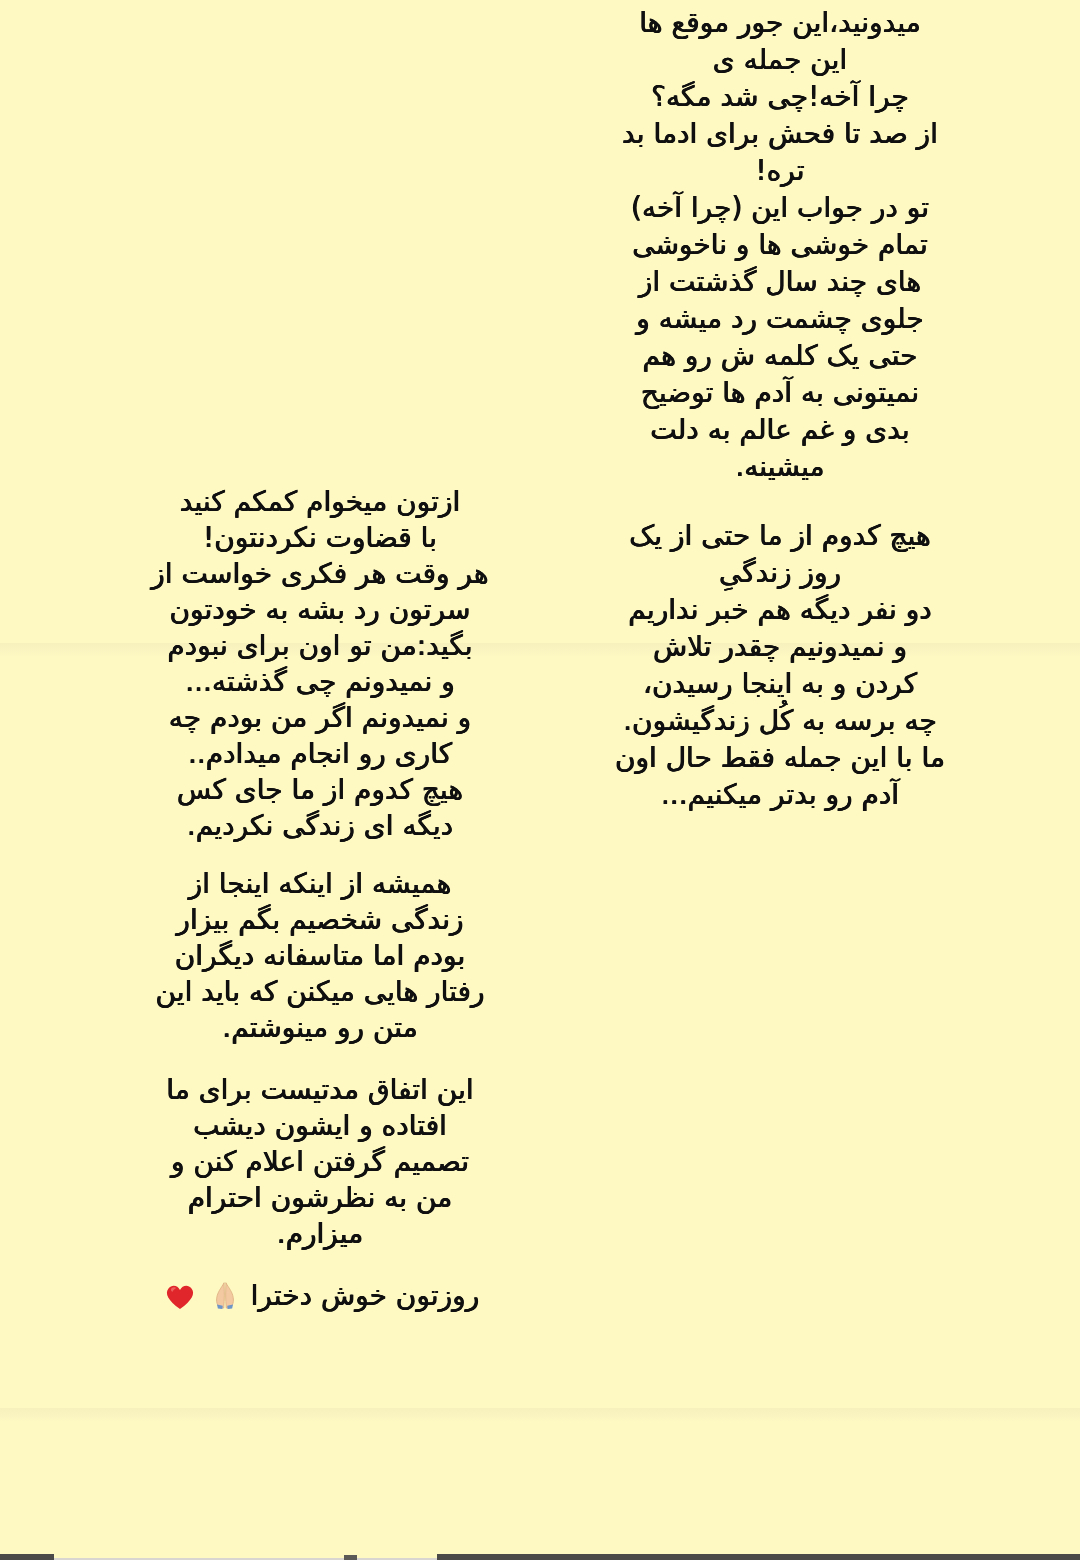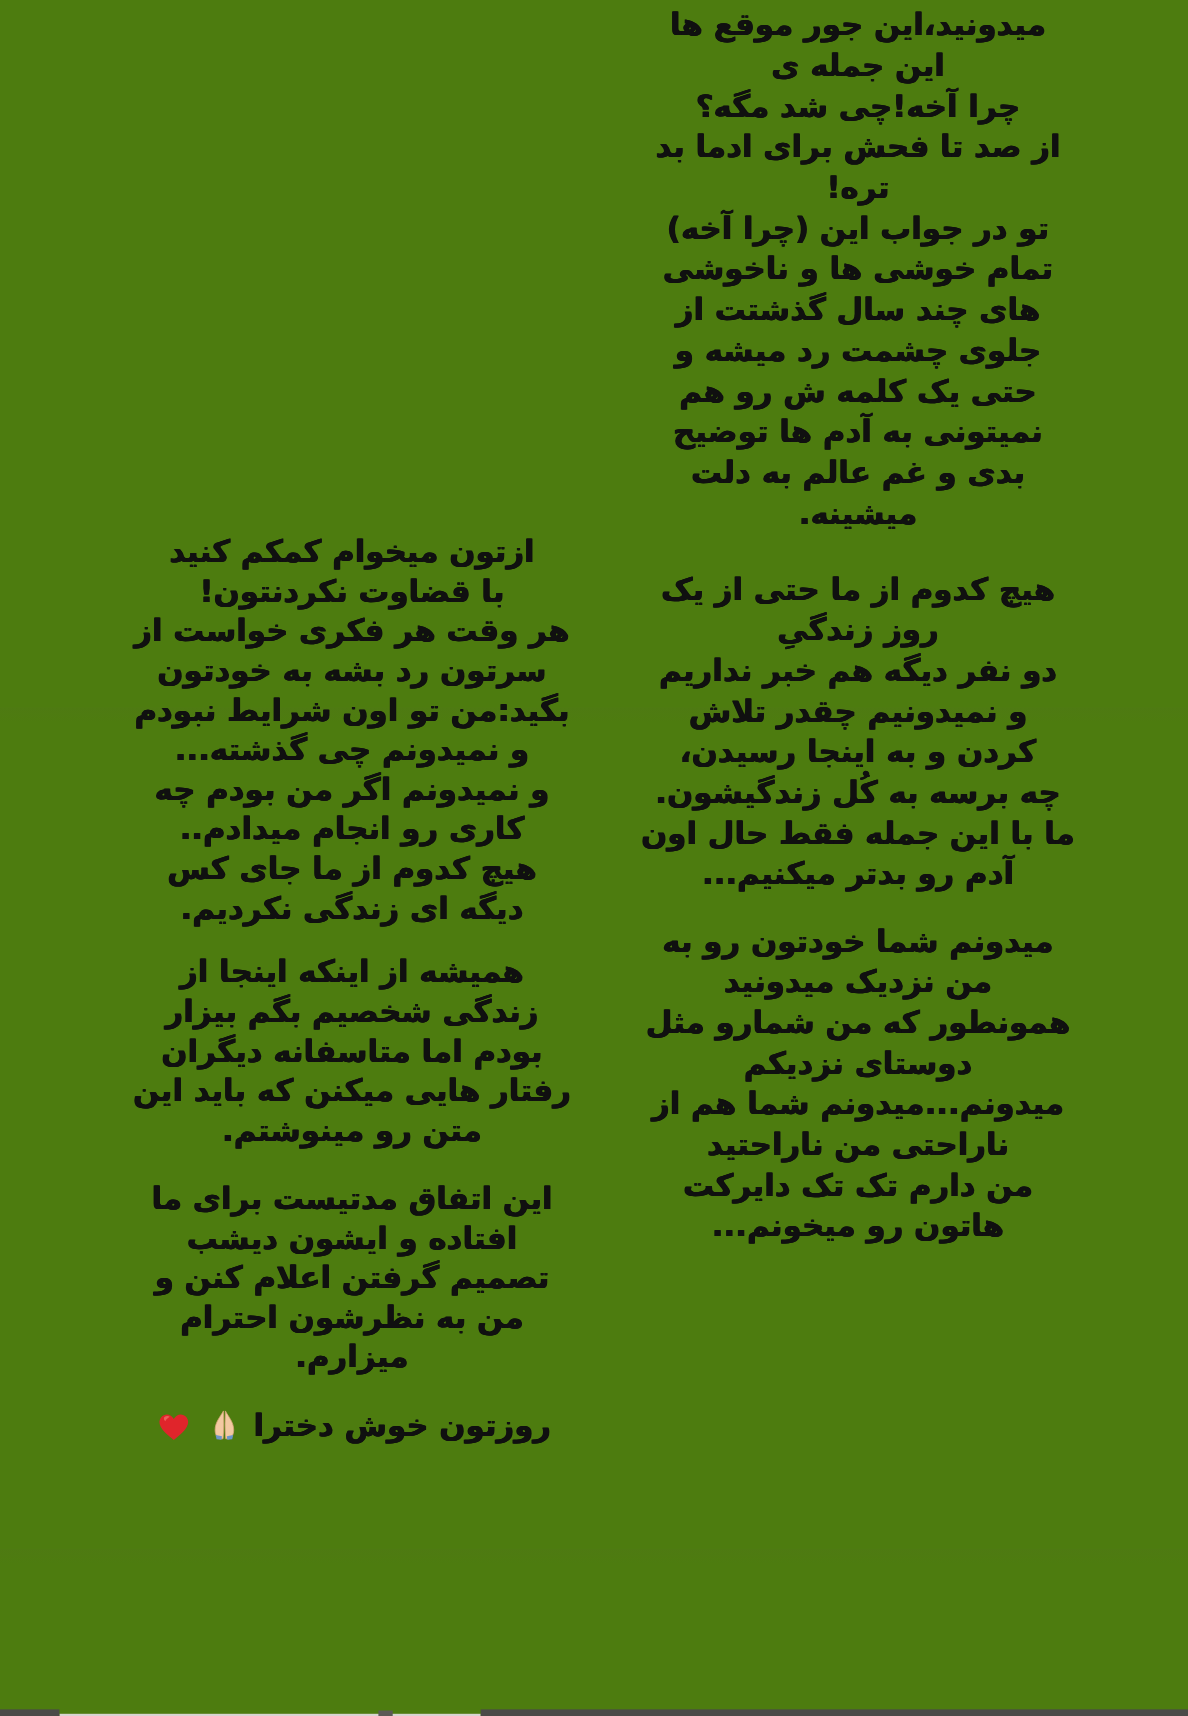--- a/index.html
+++ b/index.html
@@ -1,23 +1,23 @@
 <!DOCTYPE html>
 <html lang="fa"><head>
 <meta charset="utf-8">
 <style>
   html, body { margin: 0; padding: 0; }
   .canvas {
     position: relative;
     width: 1080px;
     height: 1560px;
-    background: #4d7c0f;
+    background: #fef9c3;
     overflow: hidden;
     font-family: "DejaVu Sans", sans-serif;
-    font-weight: 700;
+    font-weight: 400;
     color: #101010;
   }
   .text-col {
     position: absolute;
     direction: rtl;
     text-align: center;
     text-shadow: 0.45px 0 currentColor, -0.45px 0 currentColor;
   }
   .block {
     margin: 0;
@@ -25,21 +25,21 @@
   }
   
   .col-right {
     left: 553px;
     top: 4px;
     width: 454px;
     font-size: 28px;
     line-height: 37px;
   }
   .col-right .b1 { margin-bottom: 32px; }
-  .col-right .b2 { margin-bottom: 24px; }
+  .col-right .b2 { margin-bottom: 8px; }
   
   .col-left {
     left: 68px;
     top: 484px;
     width: 504px;
     font-size: 28px;
     line-height: 36px;
   }
   .col-left .b1 { margin-bottom: 22px; }
   .col-left .b2 { margin-bottom: 26px; }
@@ -113,36 +113,28 @@
 بدی و غم عالم به دلت
 میشینه.</p>
     <p class="block b2">هیچ کدوم از ما حتی از یک
 روز زندگیِ
 دو نفر دیگه هم خبر نداریم
 و نمیدونیم چقدر تلاش
 کردن و به اینجا رسیدن،
 چه برسه به کُل زندگیشون.
 ما با این جمله فقط حال اون
 آدم رو بدتر میکنیم...</p>
-    <p class="block b3">میدونم شما خودتون رو به
-من نزدیک میدونید
-همونطور که من شمارو مثل
-دوستای نزدیکم
-میدونم...میدونم شما هم از
-ناراحتی من ناراحتید
-من دارم تک تک دایرکت
-هاتون رو میخونم...</p>
   </section>
 
   <section class="text-col col-left" dir="rtl">
     <p class="block b1">ازتون میخوام کمکم کنید
 با قضاوت نکردنتون!
 هر وقت هر فکری خواست از
 سرتون رد بشه به خودتون
-بگید:من تو اون شرایط نبودم
+بگید:من تو اون برای نبودم
 و نمیدونم چی گذشته...
 و نمیدونم اگر من بودم چه
 کاری رو انجام میدادم..
 هیچ کدوم از ما جای کس
 دیگه ای زندگی نکردیم.</p>
     <p class="block b2">همیشه از اینکه اینجا از
 زندگی شخصیم بگم بیزار
 بودم اما متاسفانه دیگران
 رفتار هایی میکنن که باید این
 متن رو مینوشتم.</p>

